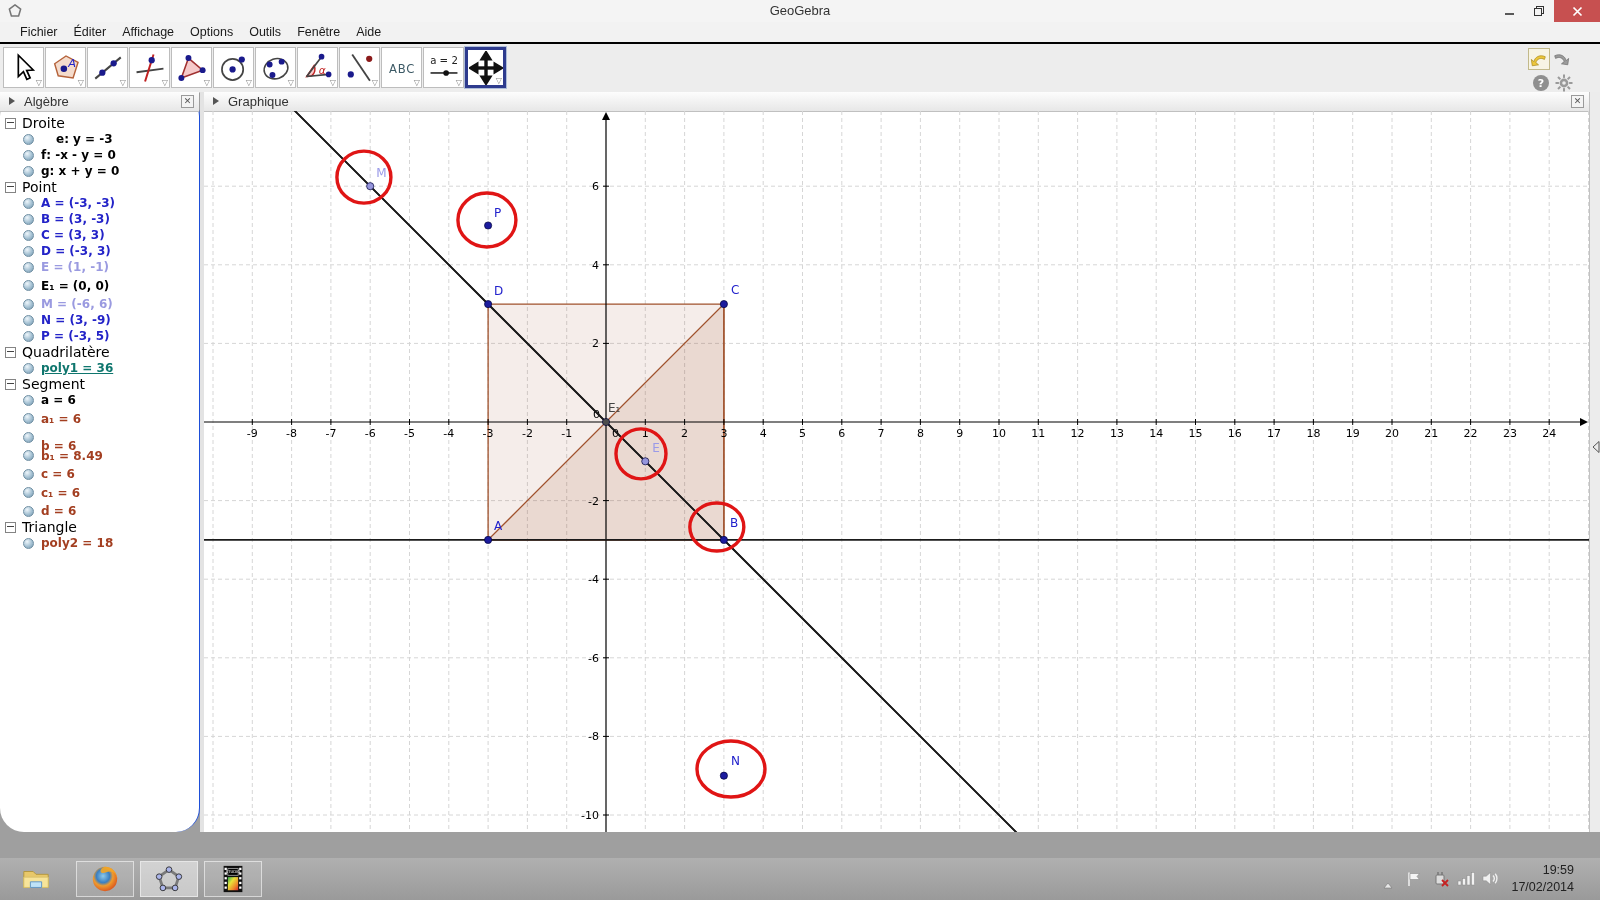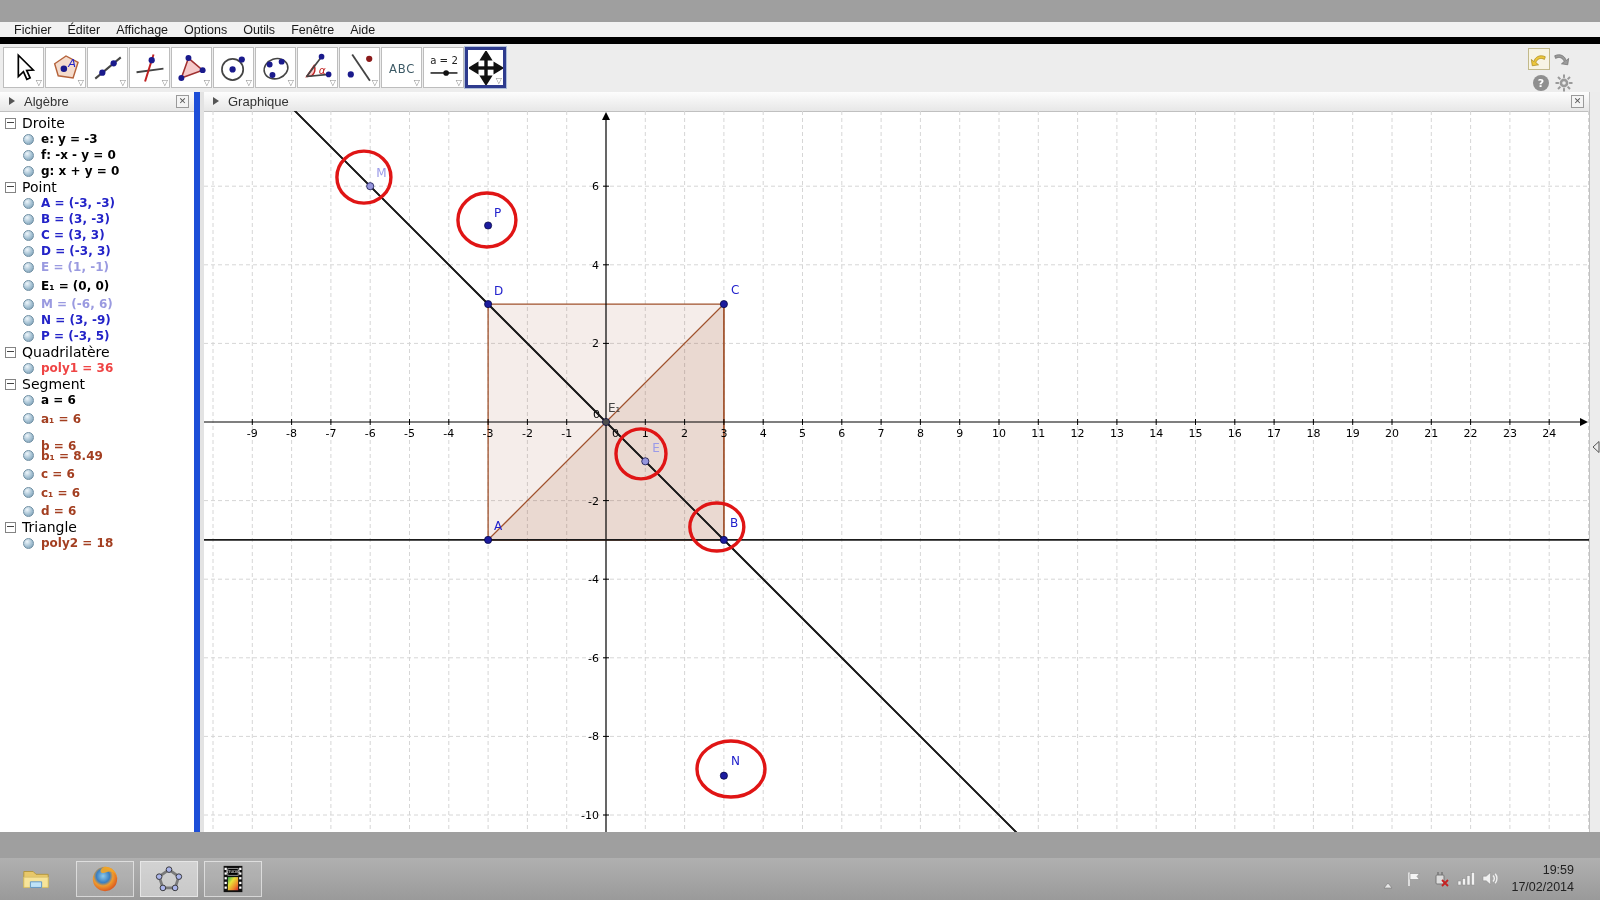--- a/index.html
+++ b/index.html
@@ -11,21 +11,21 @@
   .titlebar{position:absolute;left:0;top:0;width:1600px;height:22px;background:#f4f4f4;
             border-bottom:1px solid #e0e0e0;}
   .app-logo{position:absolute;left:6px;top:2px;width:18px;height:18px;}
   .win-title{position:absolute;left:0;right:0;top:3px;text-align:center;font-size:13px;color:#333;}
   .win-controls{position:absolute;right:0;top:0;height:22px;display:flex;}
   .wc{width:30px;height:22px;display:flex;align-items:center;justify-content:center;}
   .wc.close{width:46px;background:#c75050;}
 
   
   .menubar{position:absolute;left:0;top:22px;width:1600px;height:22px;background:#f2f2f2;
-           border-bottom:7px solid #000000;display:flex;align-items:center;padding-left:6px;box-sizing:border-box;}
+           border-bottom:2px solid #000000;display:flex;align-items:center;padding-left:12px;box-sizing:border-box;}
   .menu-item{font-size:12.5px;color:#1a1a1a;padding:0 8px;height:22px;line-height:22px;cursor:default;}
 
   
   .toolbar{position:absolute;left:0;top:44px;width:1600px;height:49px;background:#ededed;
            border-bottom:1px solid #c4c4c4;box-sizing:border-box;}
   #tools{position:absolute;left:3px;top:3px;display:flex;}
   .tool{position:relative;width:41px;height:41px;background:#fff;border:1px solid #bdbdbd;
         margin-right:1px;box-sizing:border-box;display:flex;align-items:center;justify-content:center;}
   .tool svg{width:34px;height:34px;}
   .tool.selected{border:3px solid #2e3b8e;box-shadow:0 0 0 1px #aebdd8;}
@@ -42,21 +42,21 @@
   
   .panel-header{position:absolute;left:0;top:0;right:0;height:19px;
       background:linear-gradient(#fdfdfd,#e7e7e7);border-bottom:1px solid #c0c0c0;}
   .ph-arrow{position:absolute;left:9px;top:5px;width:0;height:0;
       border-top:4px solid transparent;border-bottom:4px solid transparent;border-left:6px solid #555;}
   .ph-title{position:absolute;left:24px;top:2px;font-size:13px;color:#333;}
   .ph-close{position:absolute;right:5px;top:3px;width:13px;height:13px;border:1px solid #9a9a9a;
       background:#f4f4f4;font-size:9px;line-height:11px;text-align:center;color:#555;box-sizing:border-box;}
 
   .algebra{position:absolute;left:0;top:92px;width:200px;height:740px;background:#fff;
-           border-right:6px solid #1d4ed8;box-sizing:border-box;}
+           border-right:1px solid #1d4ed8;box-sizing:border-box;border-radius:24px;}
   #alg-tree{position:absolute;left:0;top:23px;right:0;bottom:0;overflow:hidden;}
   .alg-row{display:flex;align-items:center;height:16px;font-family:"DejaVu Sans",sans-serif;}
   .alg-row.sub{height:21px;}
   .alg-cat{font-size:14px;color:#000;}
   .alg-val{font-size:12px;font-weight:bold;}
   .twisty{width:9px;height:9px;border:1px solid #848484;background:#fff;margin:0 6px 0 5px;
           position:relative;flex:none;}
   .twisty:after{content:"";position:absolute;left:1px;right:1px;top:3px;height:1px;background:#444;}
   .marble{width:11px;height:11px;border-radius:50%;flex:none;margin:0 7px 0 23px;
           background:radial-gradient(circle at 35% 30%,#eef6fb,#9ebccf 60%,#7795aa);
@@ -95,20 +95,46 @@
   .task-btn svg,.task-icon svg{width:30px;height:30px;}
   .tray{position:absolute;right:0;top:0;height:42px;}
   .tray-ic{position:absolute;top:13px;}
   .clock{position:absolute;right:26px;top:4px;text-align:right;color:#222;font-size:12.5px;line-height:17px;}
 </style>
 </head>
 <body>
 
 <div id="app">
 
+  <div class="titlebar">
+    <span class="app-logo">
+      <svg viewBox="0 0 20 20">
+          <path d="M10 3.2 L16.3 7.8 L14 15.6 L6 15.6 L3.7 7.8 Z" fill="none" stroke="#777" stroke-width="1.7" stroke-linejoin="round"></path>
+        </svg>
+    </span>
+    <span class="win-title">GeoGebra</span>
+    <div class="win-controls">
+      <div class="wc">
+        <svg width="11" height="11" viewBox="0 0 11 11">
+            <line x1="1" y1="8" x2="10" y2="8" stroke="#333" stroke-width="1.6"></line>
+          </svg>
+      </div>
+      <div class="wc">
+        <svg width="12" height="12" viewBox="0 0 12 12">
+            <rect x="3.5" y="1.5" width="7" height="7" fill="none" stroke="#333"></rect>
+            <rect x="1.5" y="3.5" width="7" height="7" fill="#f4f4f4" stroke="#333"></rect>
+          </svg>
+      </div>
+      <div class="wc close">
+        <svg width="11" height="11" viewBox="0 0 11 11">
+            <path d="M1.5 1.5 L9.5 9.5 M9.5 1.5 L1.5 9.5" stroke="#fff" stroke-width="1.7"></path>
+          </svg>
+      </div>
+    </div>
+  </div>
 
   <div class="menubar" id="menubar">
       <div class="menu-item">Fichier</div>
       <div class="menu-item">Éditer</div>
       <div class="menu-item">Affichage</div>
       <div class="menu-item">Options</div>
       <div class="menu-item">Outils</div>
       <div class="menu-item">Fenêtre</div>
       <div class="menu-item">Aide</div>
     </div>
@@ -262,21 +288,21 @@
       <span class="ph-title">Algèbre</span>
       <span class="ph-close">✕</span>
     </div>
     <div id="alg-tree">
         <div class="alg-row">
           <span class="twisty"></span>
           <span class="alg-cat">Droite</span>
         </div>
         <div class="alg-row">
           <span class="marble"></span>
-          <span class="alg-val" style="color: rgb(0, 0, 0);">e: y = -3</span>
+          <span class="alg-val" style="color: rgb(0, 0, 0); margin-left: 15px;">e: y = -3</span>
         </div>
         <div class="alg-row">
           <span class="marble"></span>
           <span class="alg-val" style="color: rgb(0, 0, 0);">f: -x - y = 0</span>
         </div>
         <div class="alg-row">
           <span class="marble"></span>
           <span class="alg-val" style="color: rgb(0, 0, 0);">g: x + y = 0</span>
         </div>
         <div class="alg-row">
@@ -318,21 +344,21 @@
         <div class="alg-row">
           <span class="marble"></span>
           <span class="alg-val" style="color: rgb(35, 35, 200);">P = (-3, 5)</span>
         </div>
         <div class="alg-row">
           <span class="twisty"></span>
           <span class="alg-cat">Quadrilatère</span>
         </div>
         <div class="alg-row">
           <span class="marble"></span>
-          <span class="alg-val" style="color: #ef4444;">poly1 = 36</span>
+          <span class="alg-val" style="color: #0f766e; text-decoration: underline;">poly1 = 36</span>
         </div>
         <div class="alg-row">
           <span class="twisty"></span>
           <span class="alg-cat">Segment</span>
         </div>
         <div class="alg-row">
           <span class="marble"></span>
           <span class="alg-val" style="color: #000000;">a = 6</span>
         </div>
         <div class="alg-row sub">

